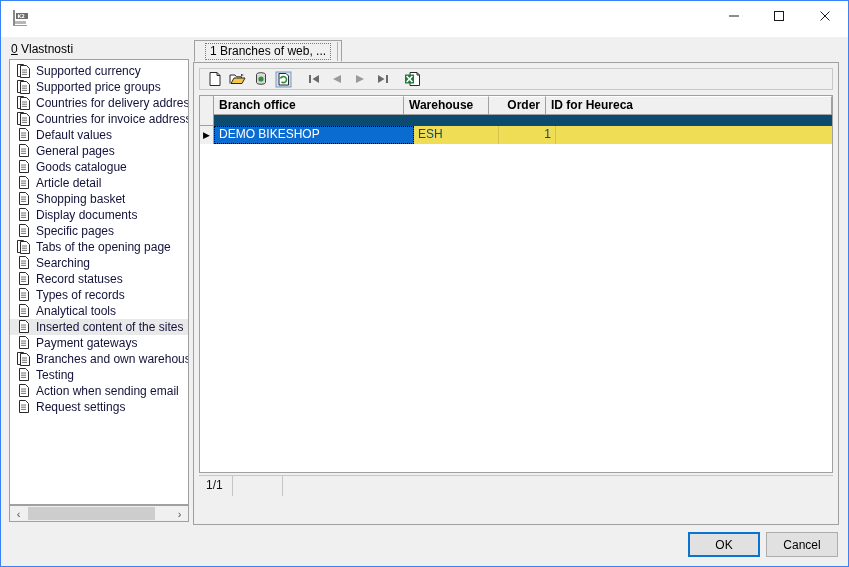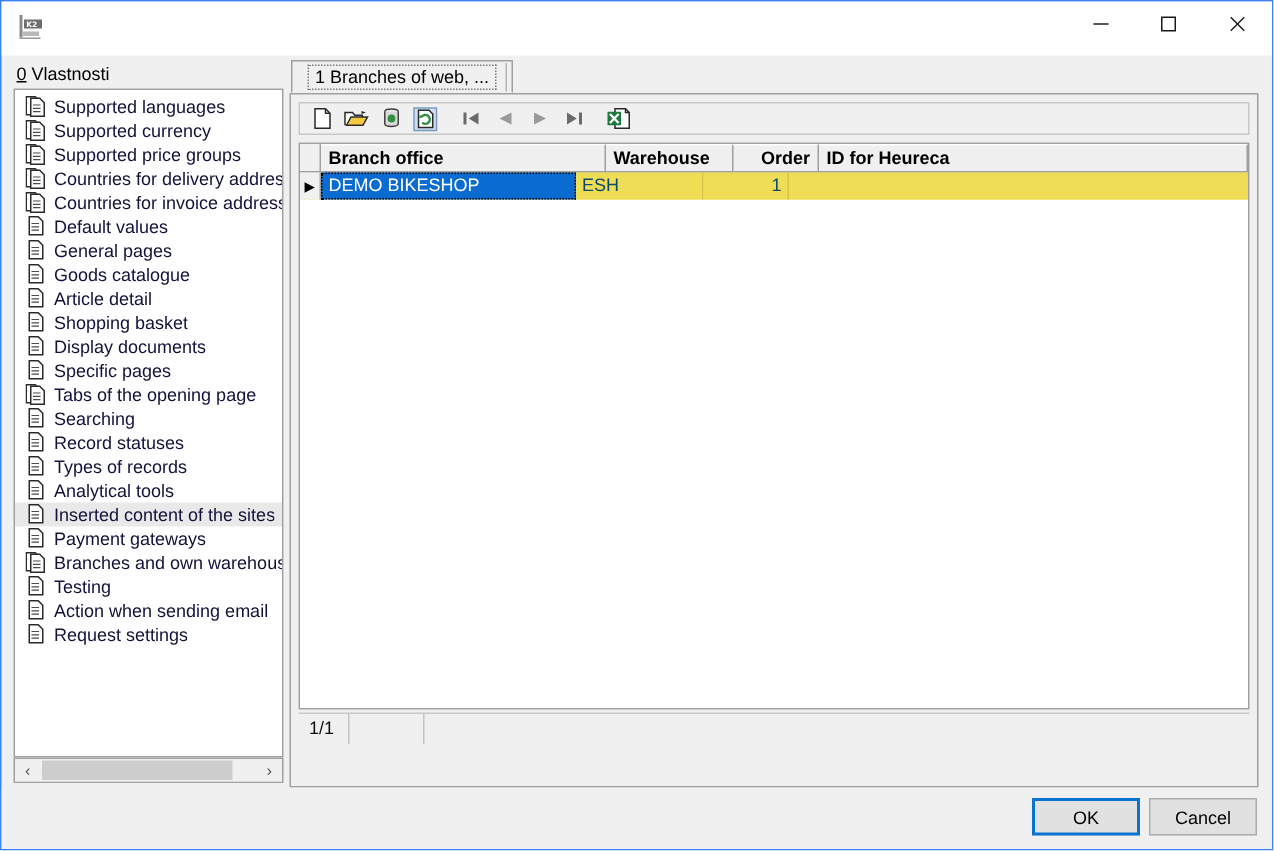--- a/index.html
+++ b/index.html
@@ -231,21 +231,21 @@
     left: 5px; top: 32px;
     width: 634px;
     height: 378px;
     box-sizing: border-box;
     background: #ffffff;
     border: 1px solid #a0a0a0;
     overflow: hidden;
   }
   .grid-head {
     display: flex;
-    height: 19px;
+    height: 30px;
     background: #0c4a6e;
   }
   .gutter {
     width: 14px;
     flex: 0 0 auto;
     box-sizing: border-box;
     background: #f0f0f0;
     border-right: 1px solid #a0a0a0;
     border-bottom: 1px solid #a0a0a0;
   }
@@ -402,30 +402,20 @@
     <div class="listbox">
       <div class="list-inner" id="list-inner">
           <div class="list-item">
             <svg width="13" height="14" viewBox="0 0 13 14" class="li-icon">
               <path d="M0.5 0.5 h6 l3 3 v9 h-9 z" fill="#ffffff" stroke="#2a2a2a" stroke-width="1"></path>
               <path d="M3.5 1.5 h6 l3 3 v9 h-9 z" fill="#ffffff" stroke="#2a2a2a" stroke-width="1"></path>
               <line x1="5" y1="6" x2="10" y2="6" stroke="#4a4a4a" stroke-width="0.8"></line>
               <line x1="5" y1="8.2" x2="10" y2="8.2" stroke="#4a4a4a" stroke-width="0.8"></line>
               <line x1="5" y1="10.4" x2="10" y2="10.4" stroke="#4a4a4a" stroke-width="0.8"></line>
             </svg>
-            <span class="li-label">Supported languages</span>
-          </div>
-          <div class="list-item">
-            <svg width="13" height="14" viewBox="0 0 13 14" class="li-icon">
-              <path d="M0.5 0.5 h6 l3 3 v9 h-9 z" fill="#ffffff" stroke="#2a2a2a" stroke-width="1"></path>
-              <path d="M3.5 1.5 h6 l3 3 v9 h-9 z" fill="#ffffff" stroke="#2a2a2a" stroke-width="1"></path>
-              <line x1="5" y1="6" x2="10" y2="6" stroke="#4a4a4a" stroke-width="0.8"></line>
-              <line x1="5" y1="8.2" x2="10" y2="8.2" stroke="#4a4a4a" stroke-width="0.8"></line>
-              <line x1="5" y1="10.4" x2="10" y2="10.4" stroke="#4a4a4a" stroke-width="0.8"></line>
-            </svg>
             <span class="li-label">Supported currency</span>
           </div>
           <div class="list-item">
             <svg width="13" height="14" viewBox="0 0 13 14" class="li-icon">
               <path d="M0.5 0.5 h6 l3 3 v9 h-9 z" fill="#ffffff" stroke="#2a2a2a" stroke-width="1"></path>
               <path d="M3.5 1.5 h6 l3 3 v9 h-9 z" fill="#ffffff" stroke="#2a2a2a" stroke-width="1"></path>
               <line x1="5" y1="6" x2="10" y2="6" stroke="#4a4a4a" stroke-width="0.8"></line>
               <line x1="5" y1="8.2" x2="10" y2="8.2" stroke="#4a4a4a" stroke-width="0.8"></line>
               <line x1="5" y1="10.4" x2="10" y2="10.4" stroke="#4a4a4a" stroke-width="0.8"></line>
             </svg>
@@ -704,21 +694,21 @@
         <div class="grid-head" id="grid-head">
           <div class="gutter"></div>
         <div class="hcell" style="width: 190px;">Branch office</div>
             <div class="hcell" style="width: 85px;">Warehouse</div>
             <div class="hcell num" style="width: 57px;">Order</div>
             <div class="hcell flex">ID for Heureca</div>
           </div>
         <div id="grid-body">
             <div class="grid-row">
               <div class="gutter">▶</div>
-              <div class="dcell sel" style="width: 170px;">DEMO BIKESHOP</div>
+              <div class="dcell sel" style="width: 200px;">DEMO BIKESHOP</div>
               <div class="dcell" style="width: 85px;">ESH</div>
               <div class="dcell num" style="width: 57px;">1</div>
               <div class="dcell flex"></div>
             </div>
           </div>
       </div>
 
       <div class="statusbar">
         <div class="sb-cell first">1/1</div>
         <div class="sb-cell second"></div>

